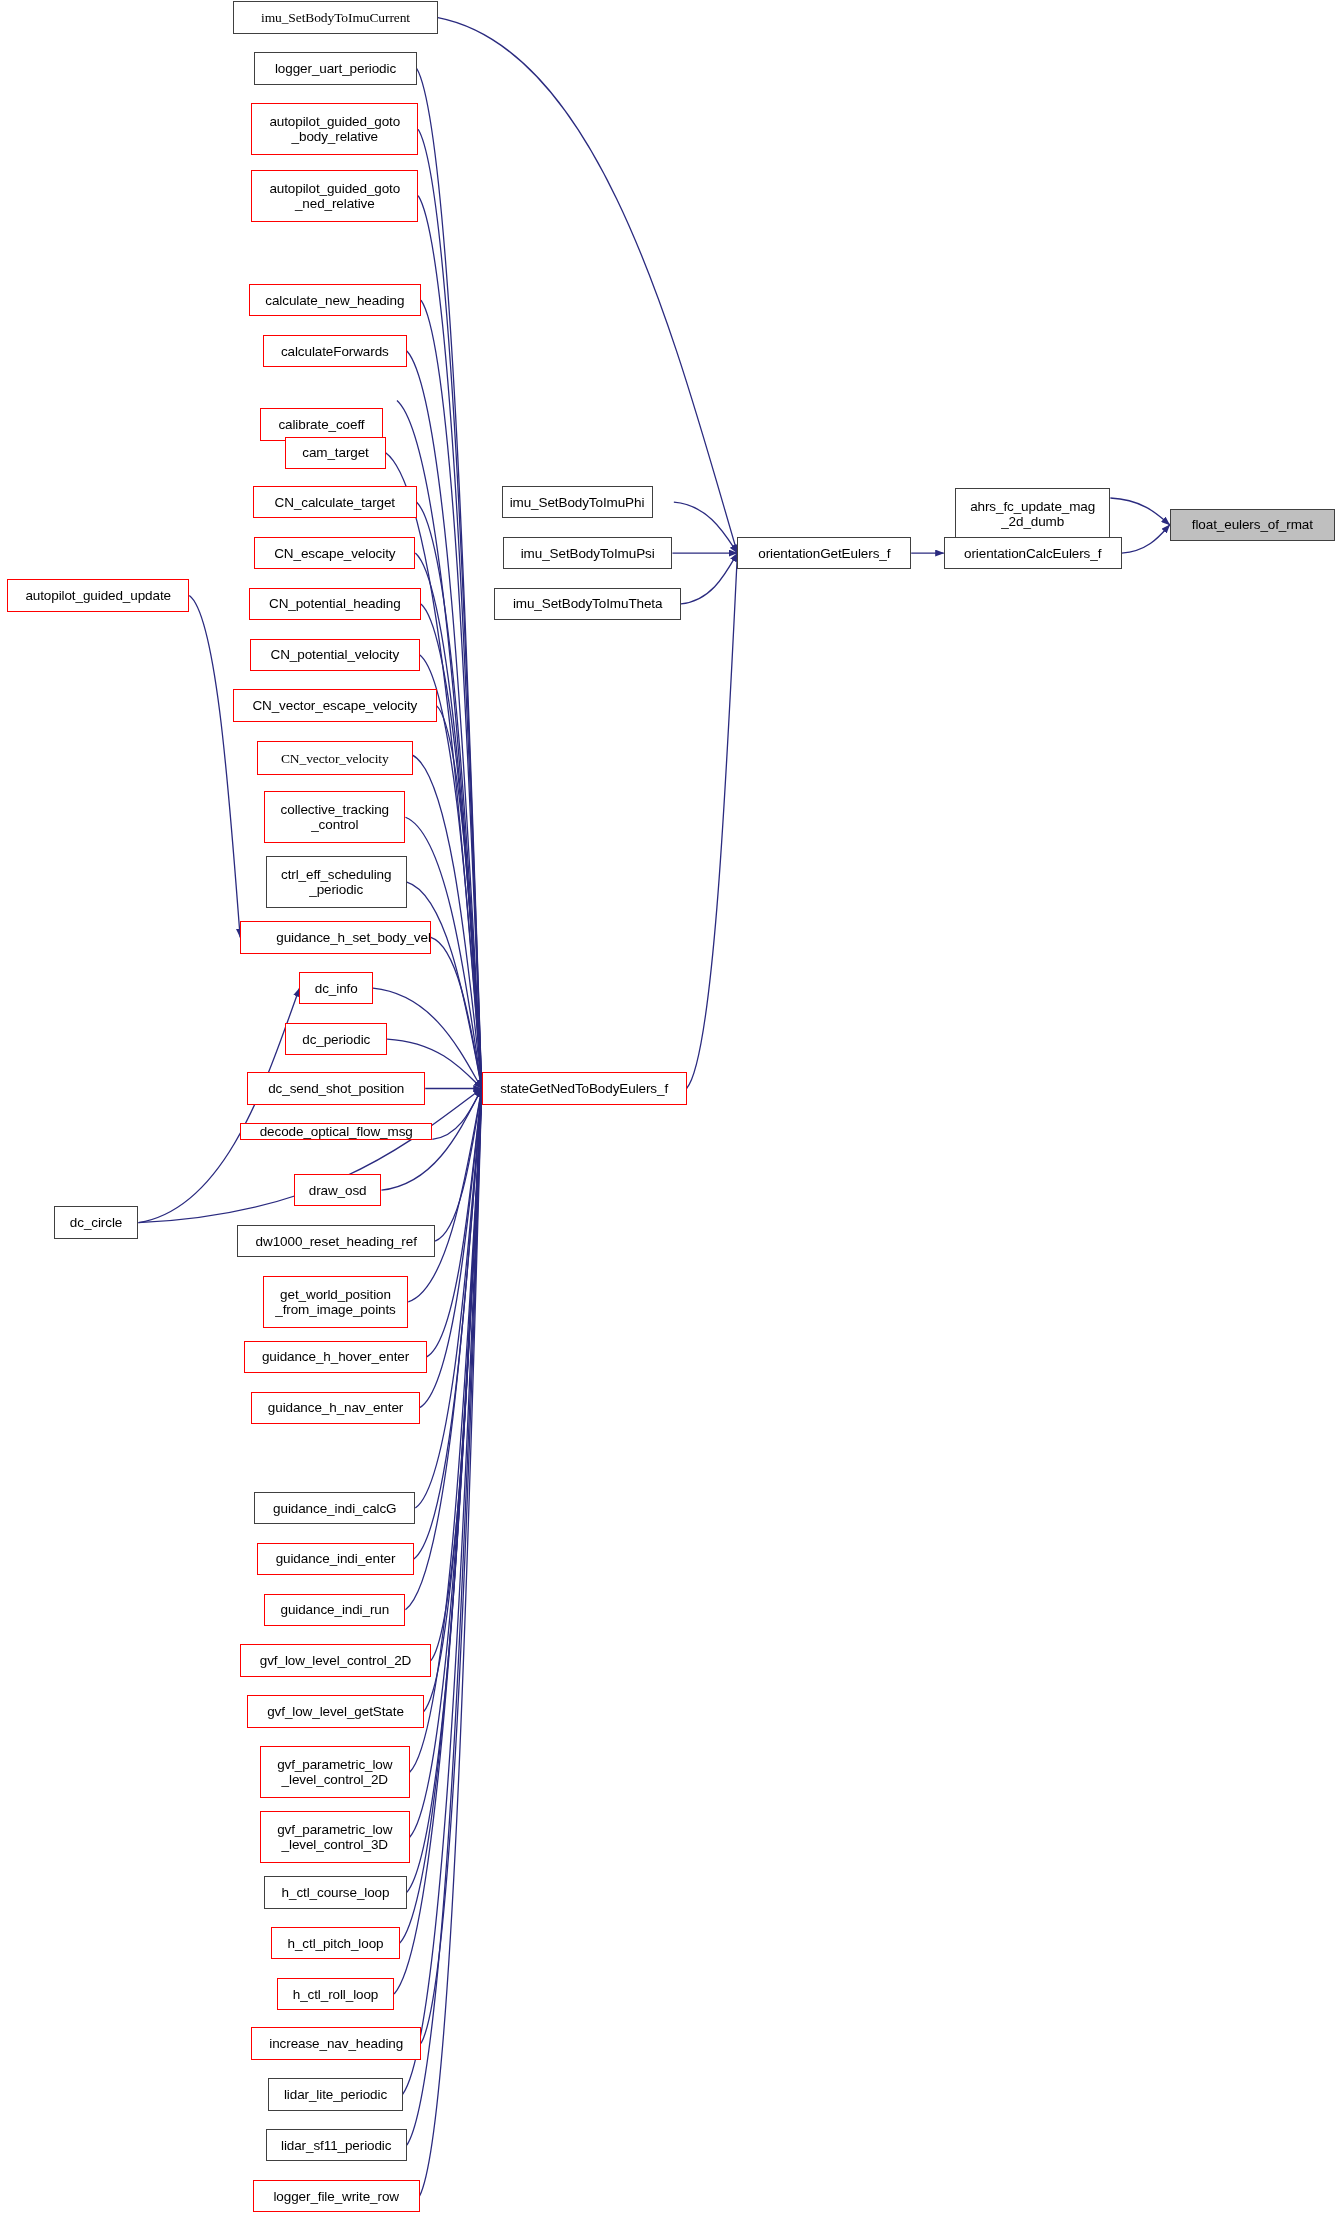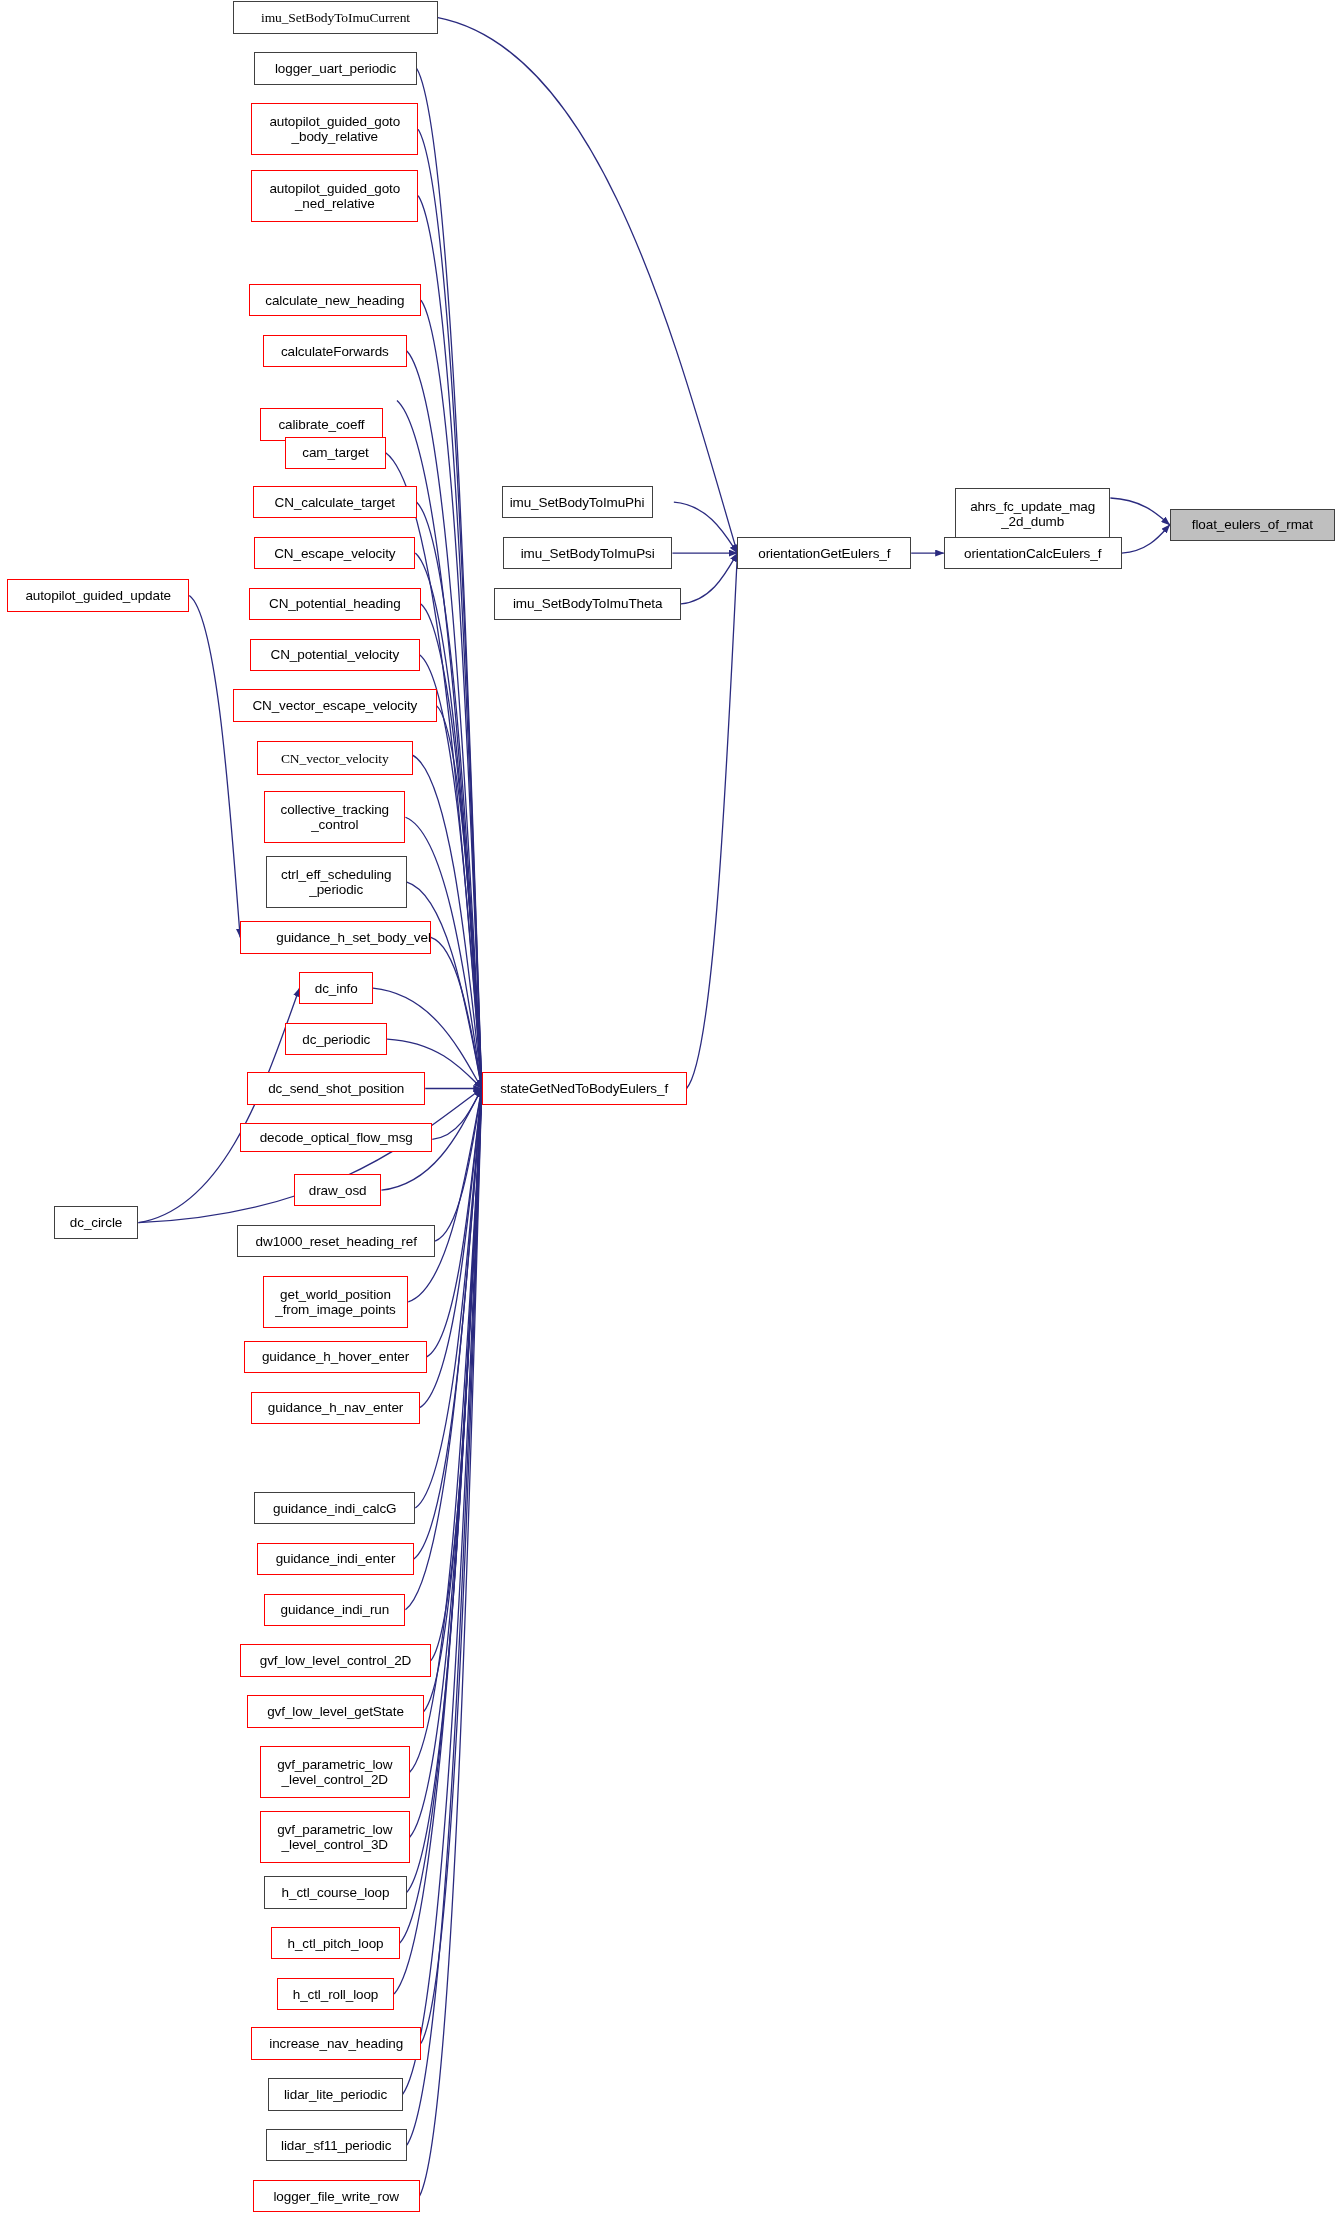--- a/index.html
+++ b/index.html
@@ -133,21 +133,21 @@
       <div class="node red" style="left: 233.095px; top: 689.397px; width: 203.429px; height: 32.4921px;"><span class="node-label">CN_vector_escape_velocity</span></div>
       <div class="node red" style="left: 257.111px; top: 741px; width: 155.397px; height: 34px; font-family: Liberation Serif, serif;"><span class="node-label">CN_vector_velocity</span></div>
       <div class="node red" style="left: 264.175px; top: 791.111px; width: 141.27px; height: 52.2698px;"><span class="node-label">collective_tracking
 _control</span></div>
       <div class="node" style="left: 265.587px; top: 856.095px; width: 141.27px; height: 52.2698px; align-items: center;"><span class="node-label">ctrl_eff_scheduling
 _periodic</span></div>
       <div class="node red" style="left: 240.159px; top: 921.079px; width: 190.714px; height: 32.4921px; padding-left: 36px;"><span class="node-label">guidance_h_set_body_vel</span></div>
       <div class="node red" style="left: 299.492px; top: 971.937px; width: 73.4603px; height: 32.4921px;"><span class="node-label">dc_info</span></div>
       <div class="node red" style="left: 285.365px; top: 1022.79px; width: 101.714px; height: 32.4921px;"><span class="node-label">dc_periodic</span></div>
       <div class="node red" style="left: 247.222px; top: 1072.24px; width: 178px; height: 32.4921px;"><span class="node-label">dc_send_shot_position</span></div>
-      <div class="node red" style="left: 240.159px; top: 1123.1px; width: 192.127px; height: 29px;"><span class="node-label">decode_optical_flow_msg</span></div>
+      <div class="node red" style="left: 240.159px; top: 1123.1px; width: 192.127px; height: 17px;"><span class="node-label">decode_optical_flow_msg</span></div>
       <div class="node red" style="left: 293.841px; top: 1173.95px; width: 87.5873px; height: 32.4921px;"><span class="node-label">draw_osd</span></div>
       <div class="node" style="left: 237.333px; top: 1224.81px; width: 197.778px; height: 32.4921px;"><span class="node-label">dw1000_reset_heading_ref</span></div>
       <div class="node red" style="left: 262.762px; top: 1275.67px; width: 145.508px; height: 52.2698px;"><span class="node-label">get_world_position
 _from_image_points</span></div>
       <div class="node red" style="left: 244.397px; top: 1340.65px; width: 182.238px; height: 32.4921px;"><span class="node-label">guidance_h_hover_enter</span></div>
       <div class="node red" style="left: 251.46px; top: 1391.51px; width: 168.111px; height: 32.4921px;"><span class="node-label">guidance_h_nav_enter</span></div>
       <div class="node" style="left: 254.286px; top: 1491.81px; width: 161.048px; height: 32.4921px;"><span class="node-label">guidance_indi_calcG</span></div>
       <div class="node red" style="left: 257.111px; top: 1542.67px; width: 156.81px; height: 32.4921px;"><span class="node-label">guidance_indi_enter</span></div>
       <div class="node red" style="left: 264.175px; top: 1593.52px; width: 141.27px; height: 32.4921px;"><span class="node-label">guidance_indi_run</span></div>
       <div class="node red" style="left: 240.159px; top: 1644.38px; width: 190.714px; height: 32.4921px;"><span class="node-label">gvf_low_level_control_2D</span></div>

